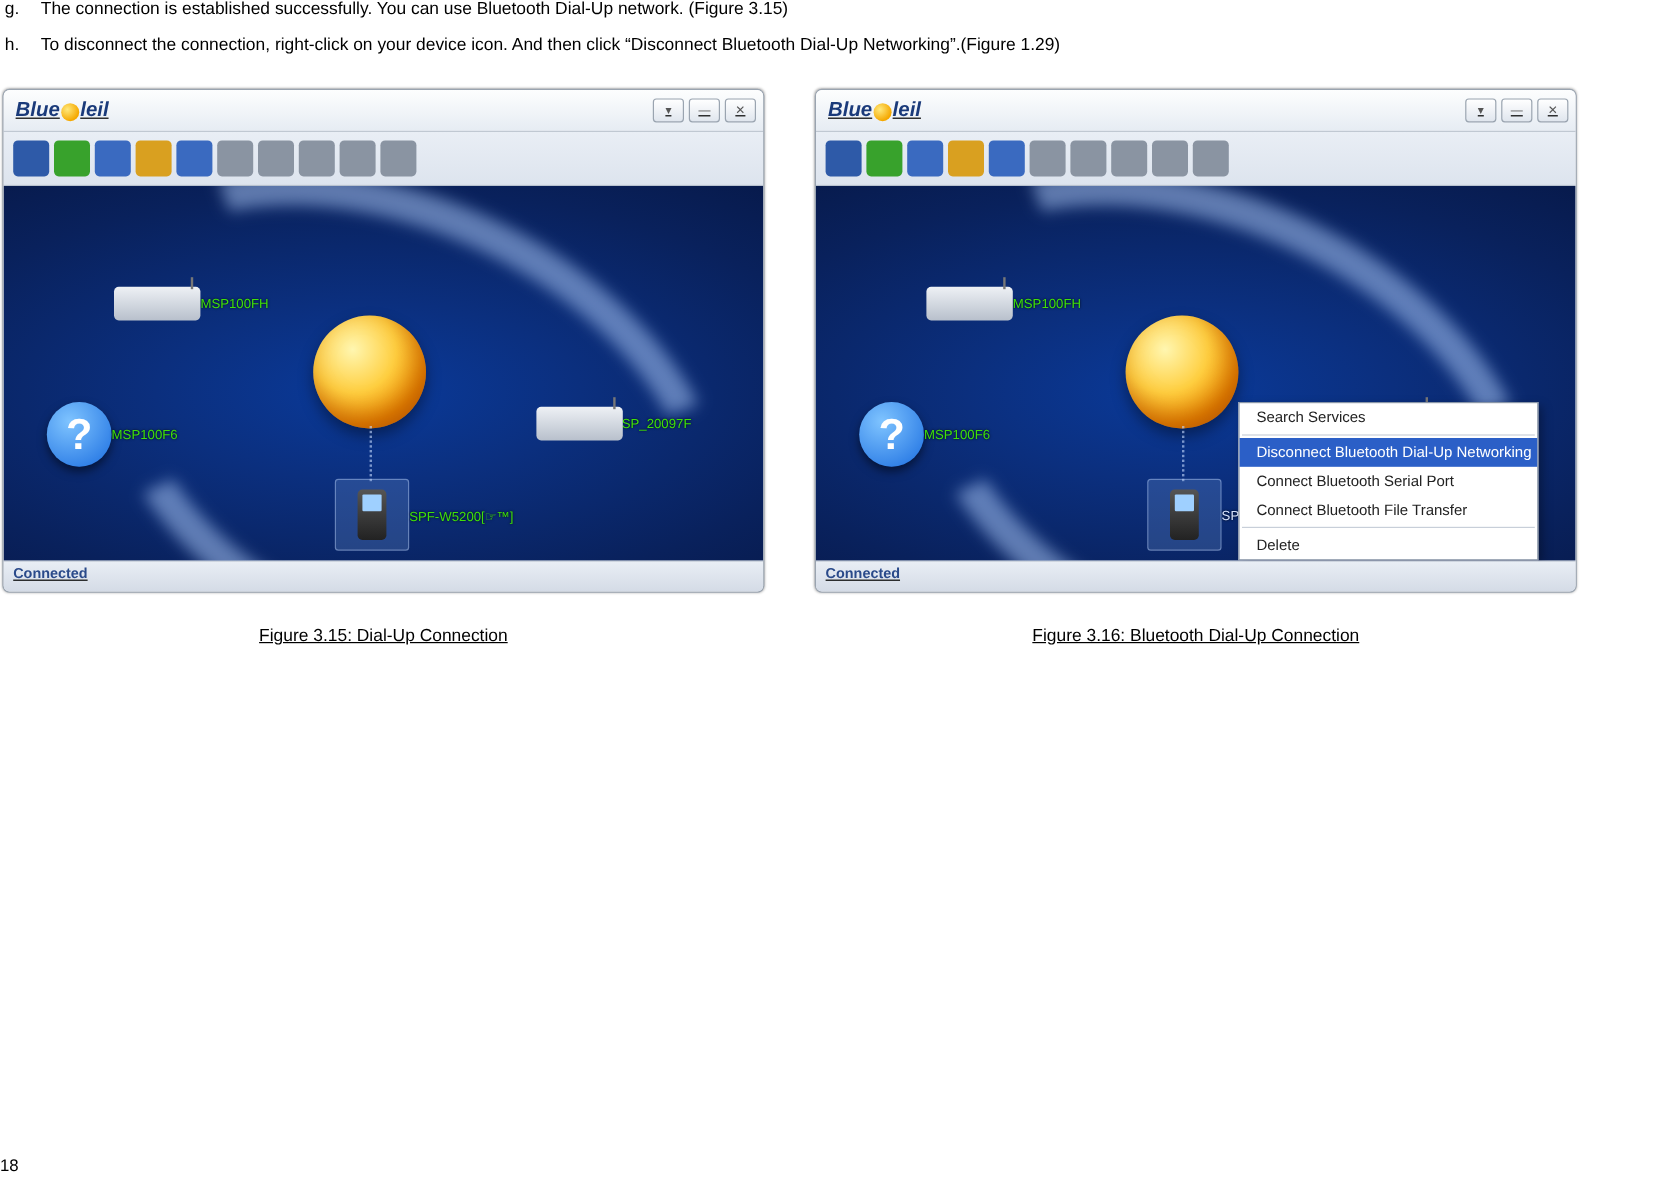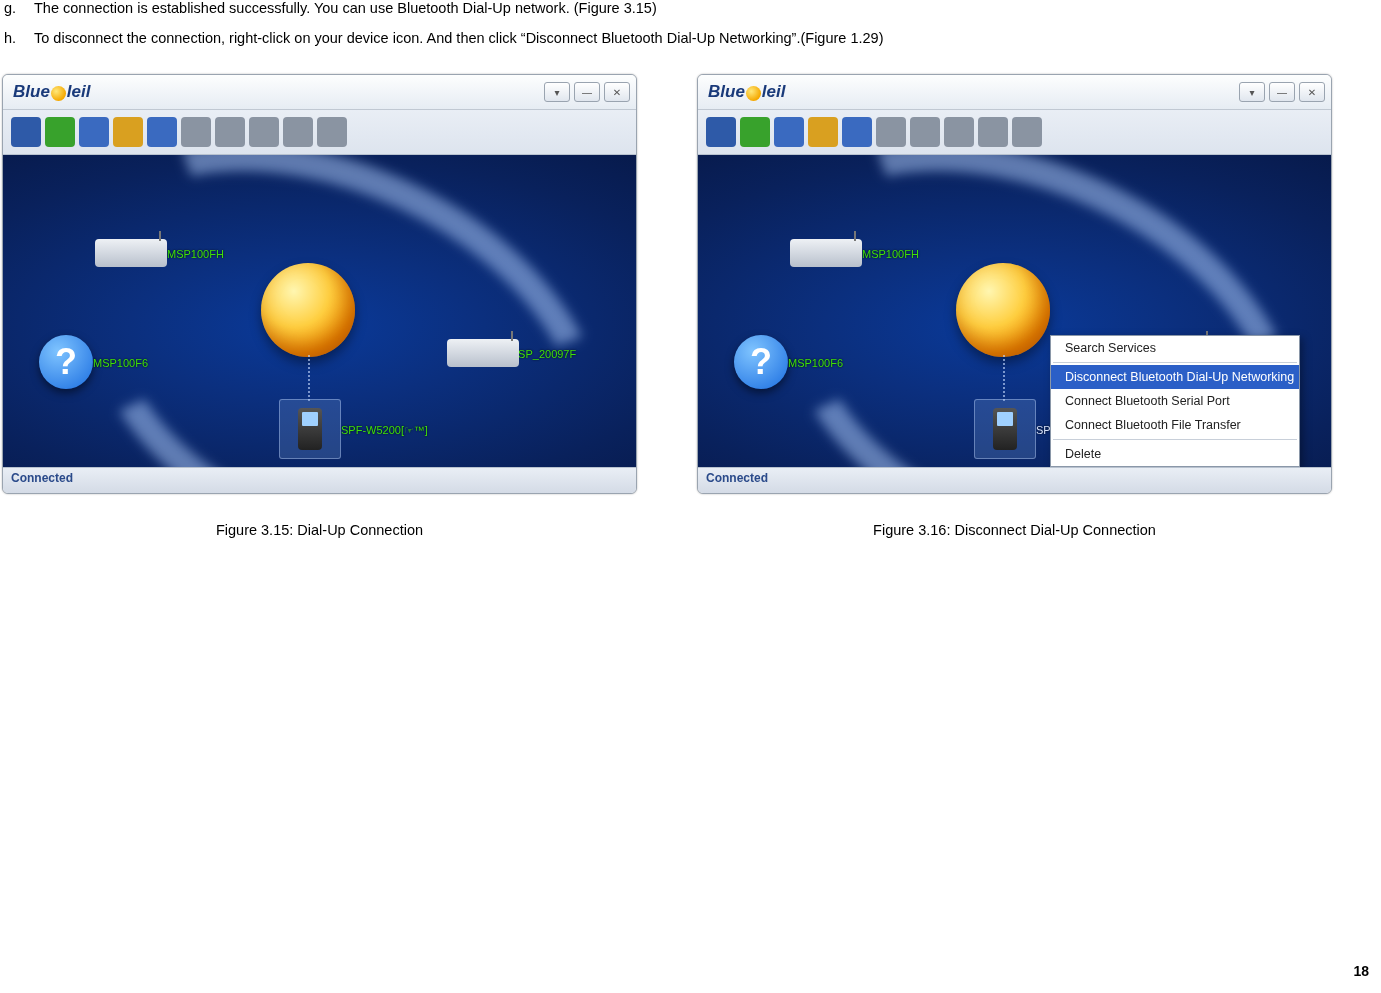--- a/index.html
+++ b/index.html
@@ -23,23 +23,24 @@
   .instr-letter {
     width: 30px;
     flex-shrink: 0;
   }
   .instr-text {
     flex: 1;
   }
   .figures {
     display: flex;
     justify-content: flex-start;
-    gap: 60px;
+    gap: 42px;
     margin-top: 28px;
     padding-left: 2px;
+    text-decoration: underline;
   }
   .figwrap {
     display: flex;
     flex-direction: column;
     align-items: center;
   }
   .bsl-window {
     width: 633px;
     height: 418px;
     border: 1px solid #9aa4b0;
@@ -193,23 +194,22 @@
   }
   .dotline {
     position:absolute;
     border-left: 2px dotted rgba(200,220,255,0.6);
     height:50px;
   }
   .pagenum {
     position:absolute;
     bottom:14px;
     left:0;right:12px;
-    text-align:right;
+    text-align:left;
     font-size:14px;
-    font-weight:bold;
   }
 </style>
 </head>
 <body>
 
 <div class="instructions">
   <div class="instr-row">
     <div class="instr-letter">g.</div>
     <div class="instr-text">The connection is established successfully. You can use Bluetooth Dial-Up network. (Figure 3.15)</div>
   </div>
@@ -337,18 +337,18 @@
           <div class="cm-item">Connect Bluetooth File Transfer</div>
           <div class="cm-sep"></div>
           <div class="cm-item">Delete</div>
 
         </div>
       </div>
       <div class="bsl-status">
         <span>Connected</span>
       </div>
     </div>
-    <div class="fig-caption">Figure 3.16: Disconnect Dial-Up Connection</div>
+    <div class="fig-caption">Figure 3.16: Bluetooth Dial-Up Connection</div>
   </div>
 
 </div>
 
 <div class="pagenum">18</div>
 
 </body></html>

